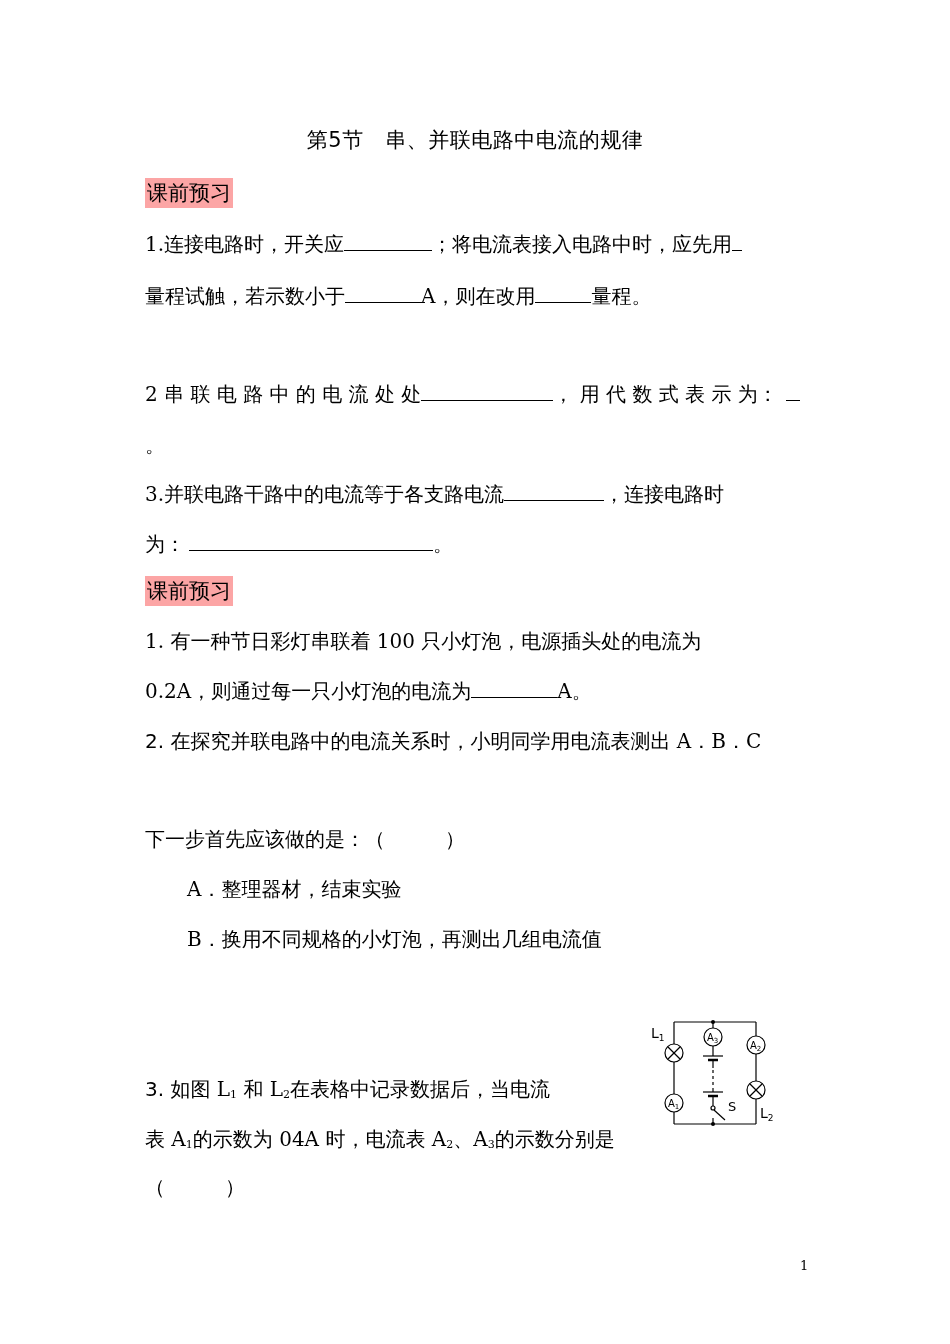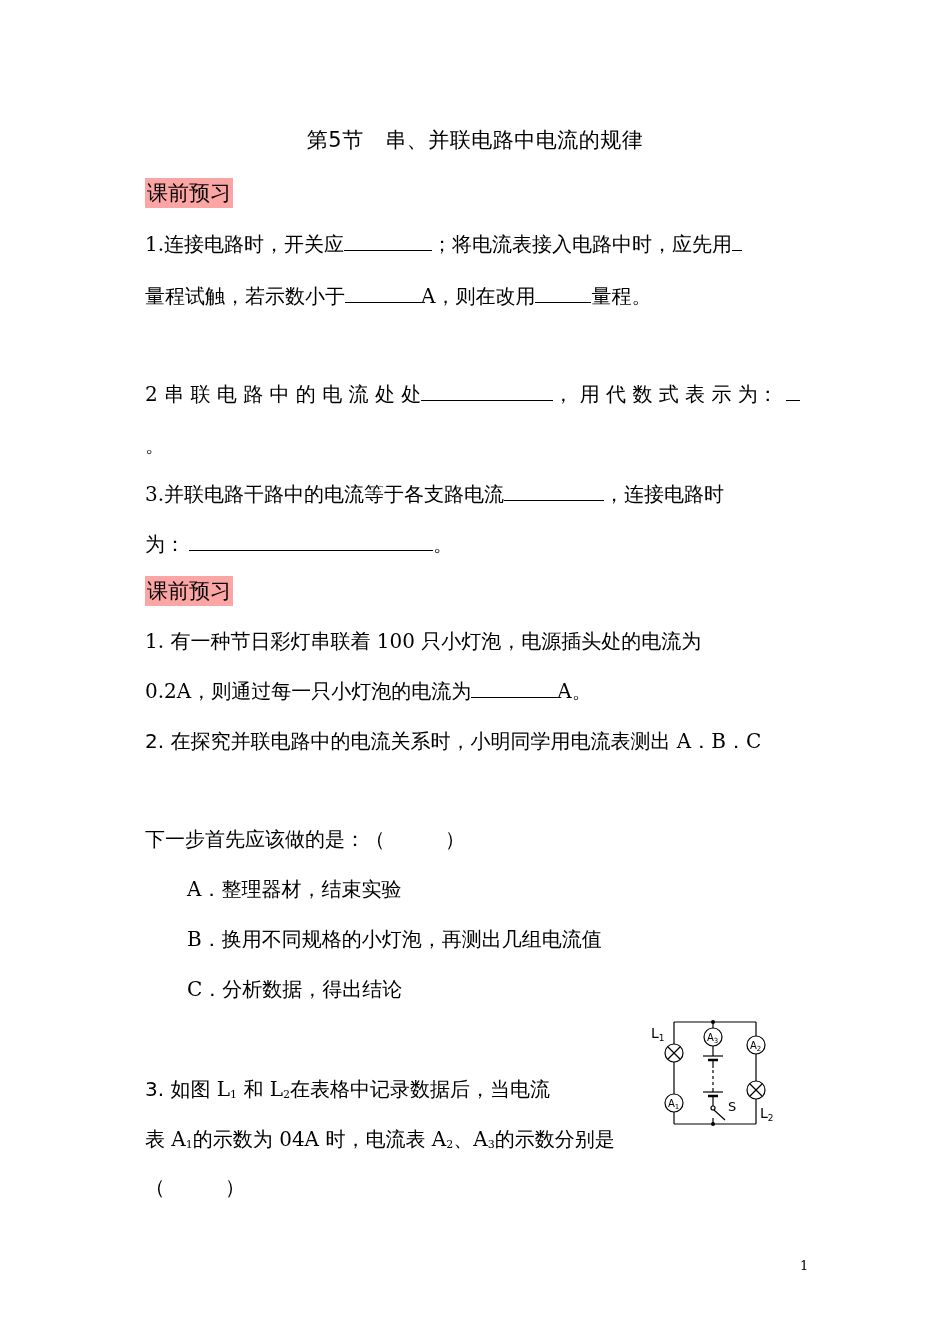--- a/index.html
+++ b/index.html
@@ -53,21 +53,20 @@
     <span>0.2A，则通过每一只小灯泡的电流为</span><span class="blank" style="width:86px;"></span><span>A。</span>
   </div>
 
   <div class="line" style="top:726px;">
     <span class="sans-num">2.</span><span>  在探究并联电路中的电流关系时，小明同学用电流表测出 A．B．C</span>
   </div>
   <div class="line" style="top:824px;">下一步首先应该做的是：（　　　）</div>
 
   <div class="line opt" style="top:874px;">A．整理器材，结束实验</div>
   <div class="line opt" style="top:924px;">B．换用不同规格的小灯泡，再测出几组电流值</div>
-  <div class="line opt" style="top:974px;">C．分析数据，得出结论</div>
 
   <div class="line" style="top:1074px;">
     <span class="sans-num">3.</span><span>  如图 L</span><span class="sub">1</span><span> 和 L</span><span class="sub">2</span><span>在表格中记录数据后，当电流</span>
   </div>
   <div class="line" style="top:1124px;">
     <span>表 A</span><span class="sub">1</span><span>的示数为 04A 时，电流表 A</span><span class="sub">2</span><span>、A</span><span class="sub">3</span><span>的示数分别是</span>
   </div>
   <div class="line" style="top:1172px;">（　　　）</div>
 
   <svg class="circuit" viewBox="0 0 145 112">

